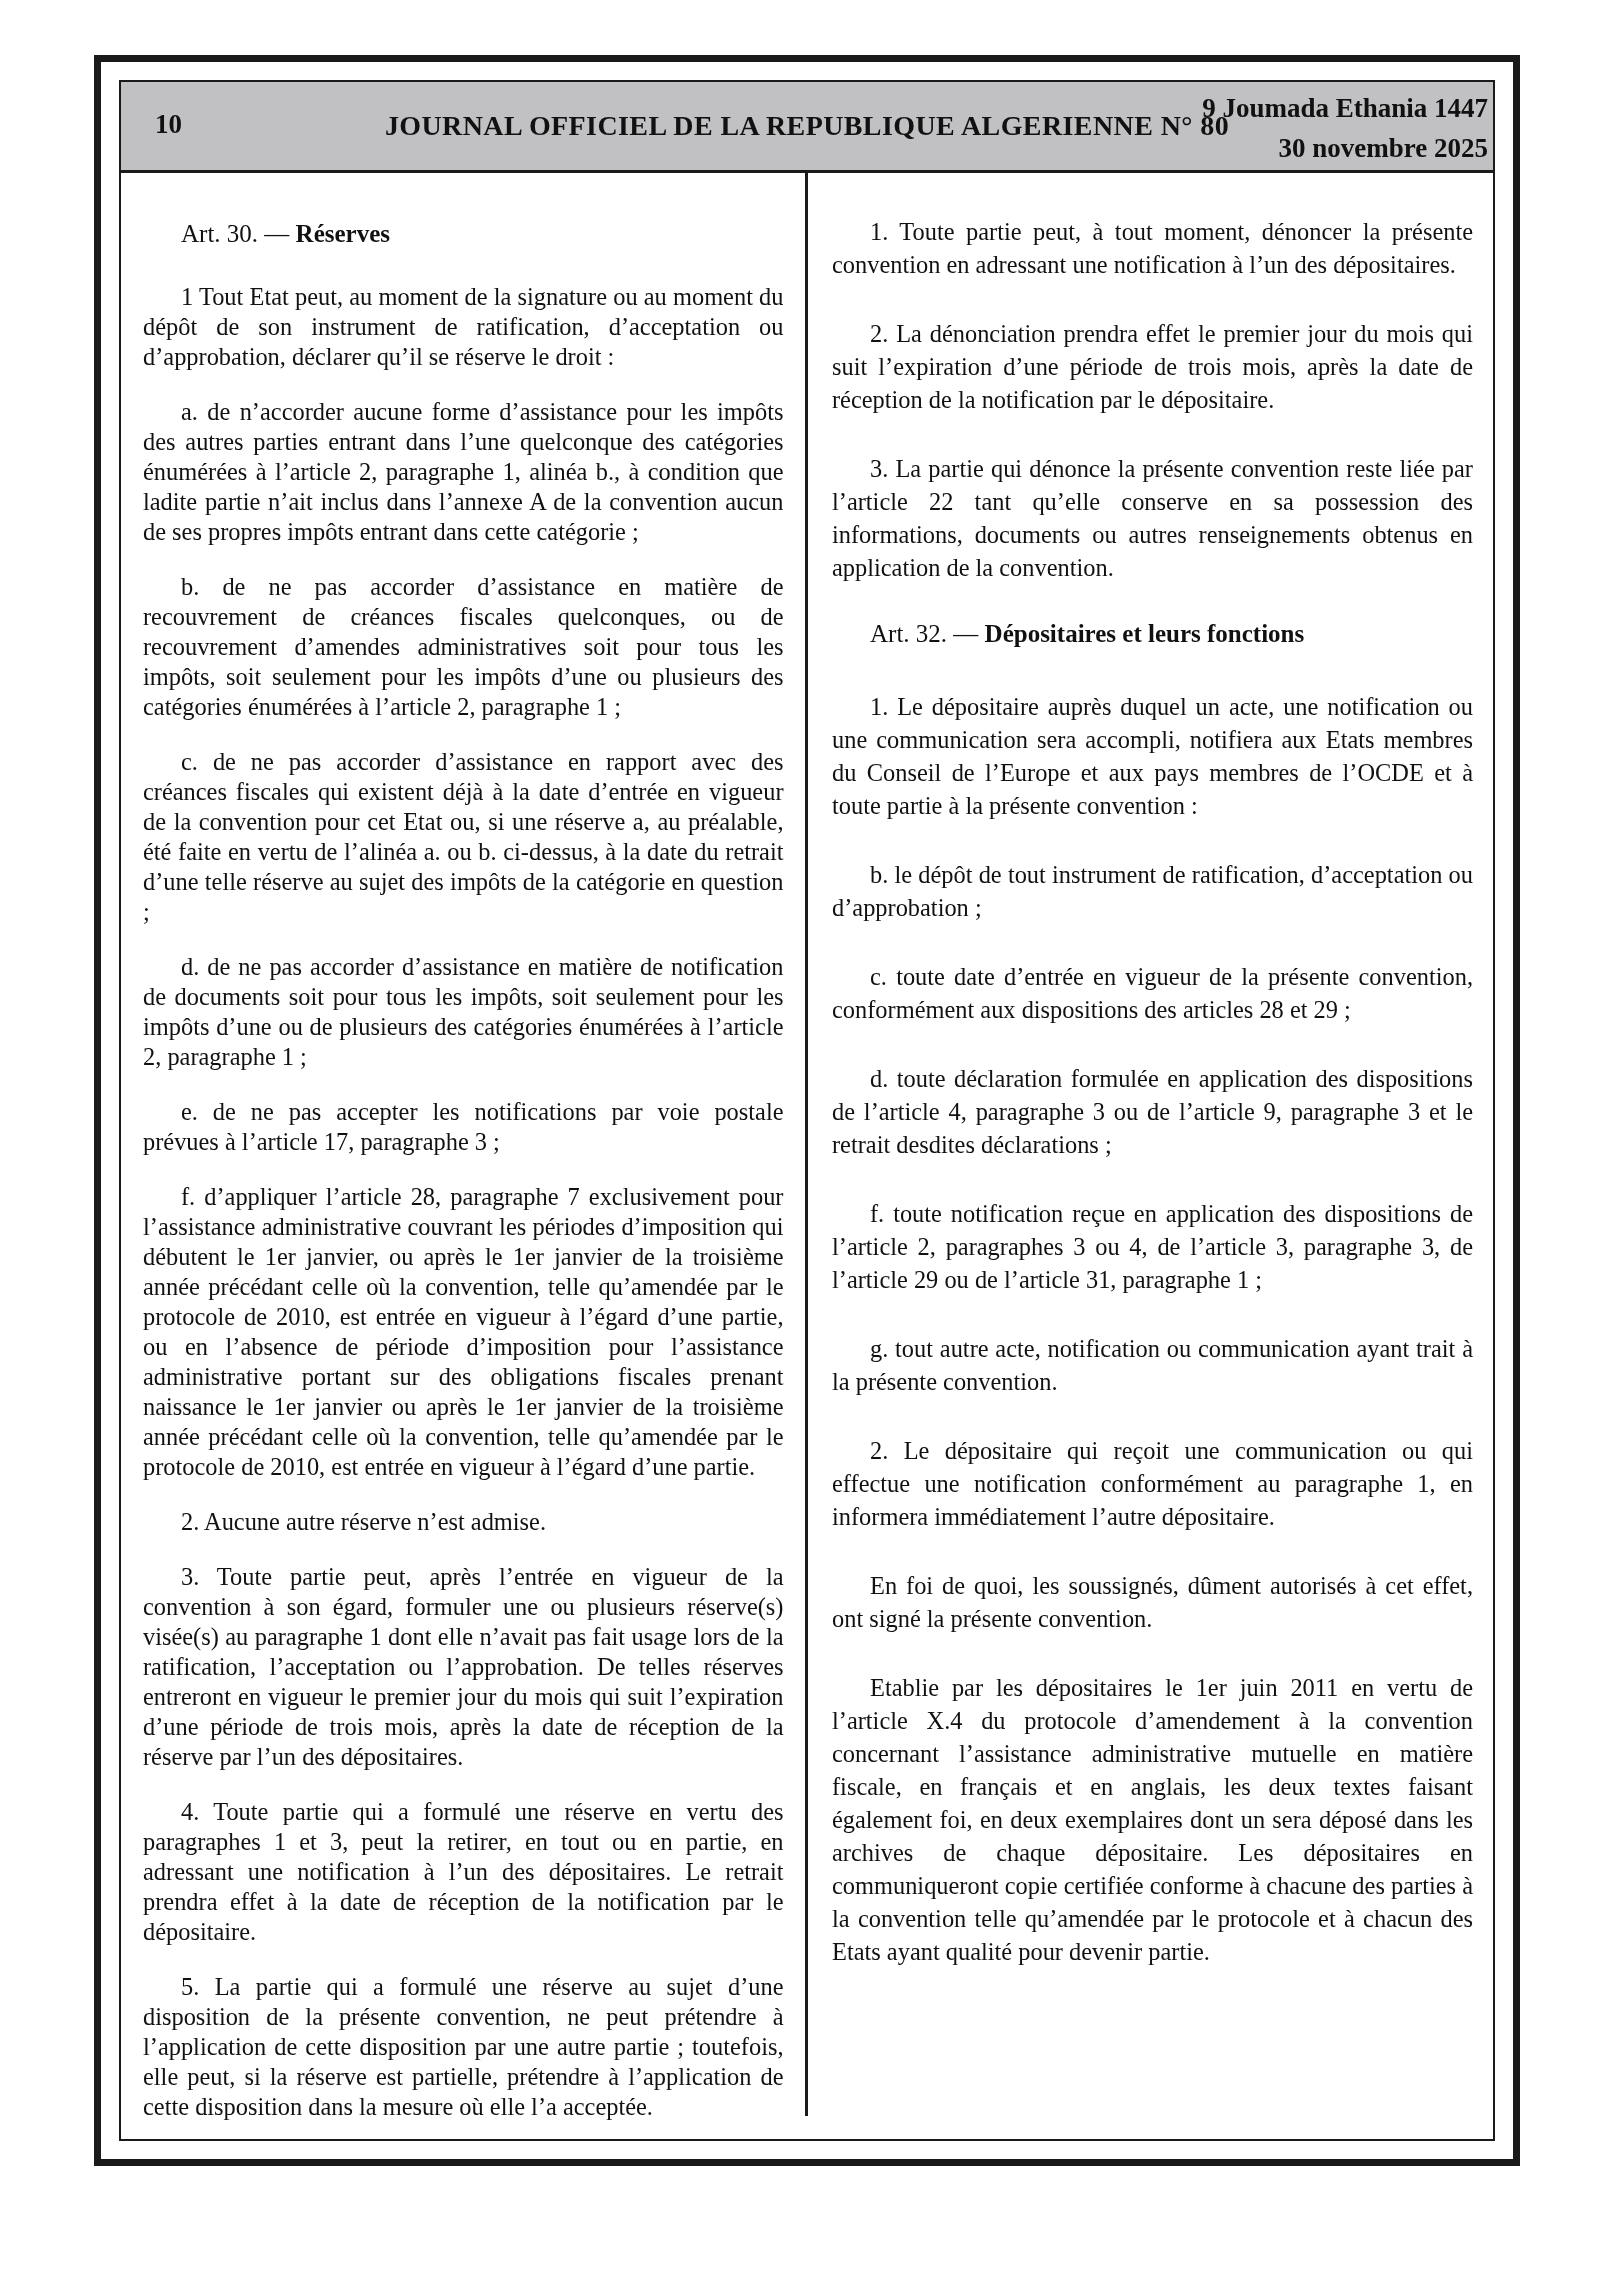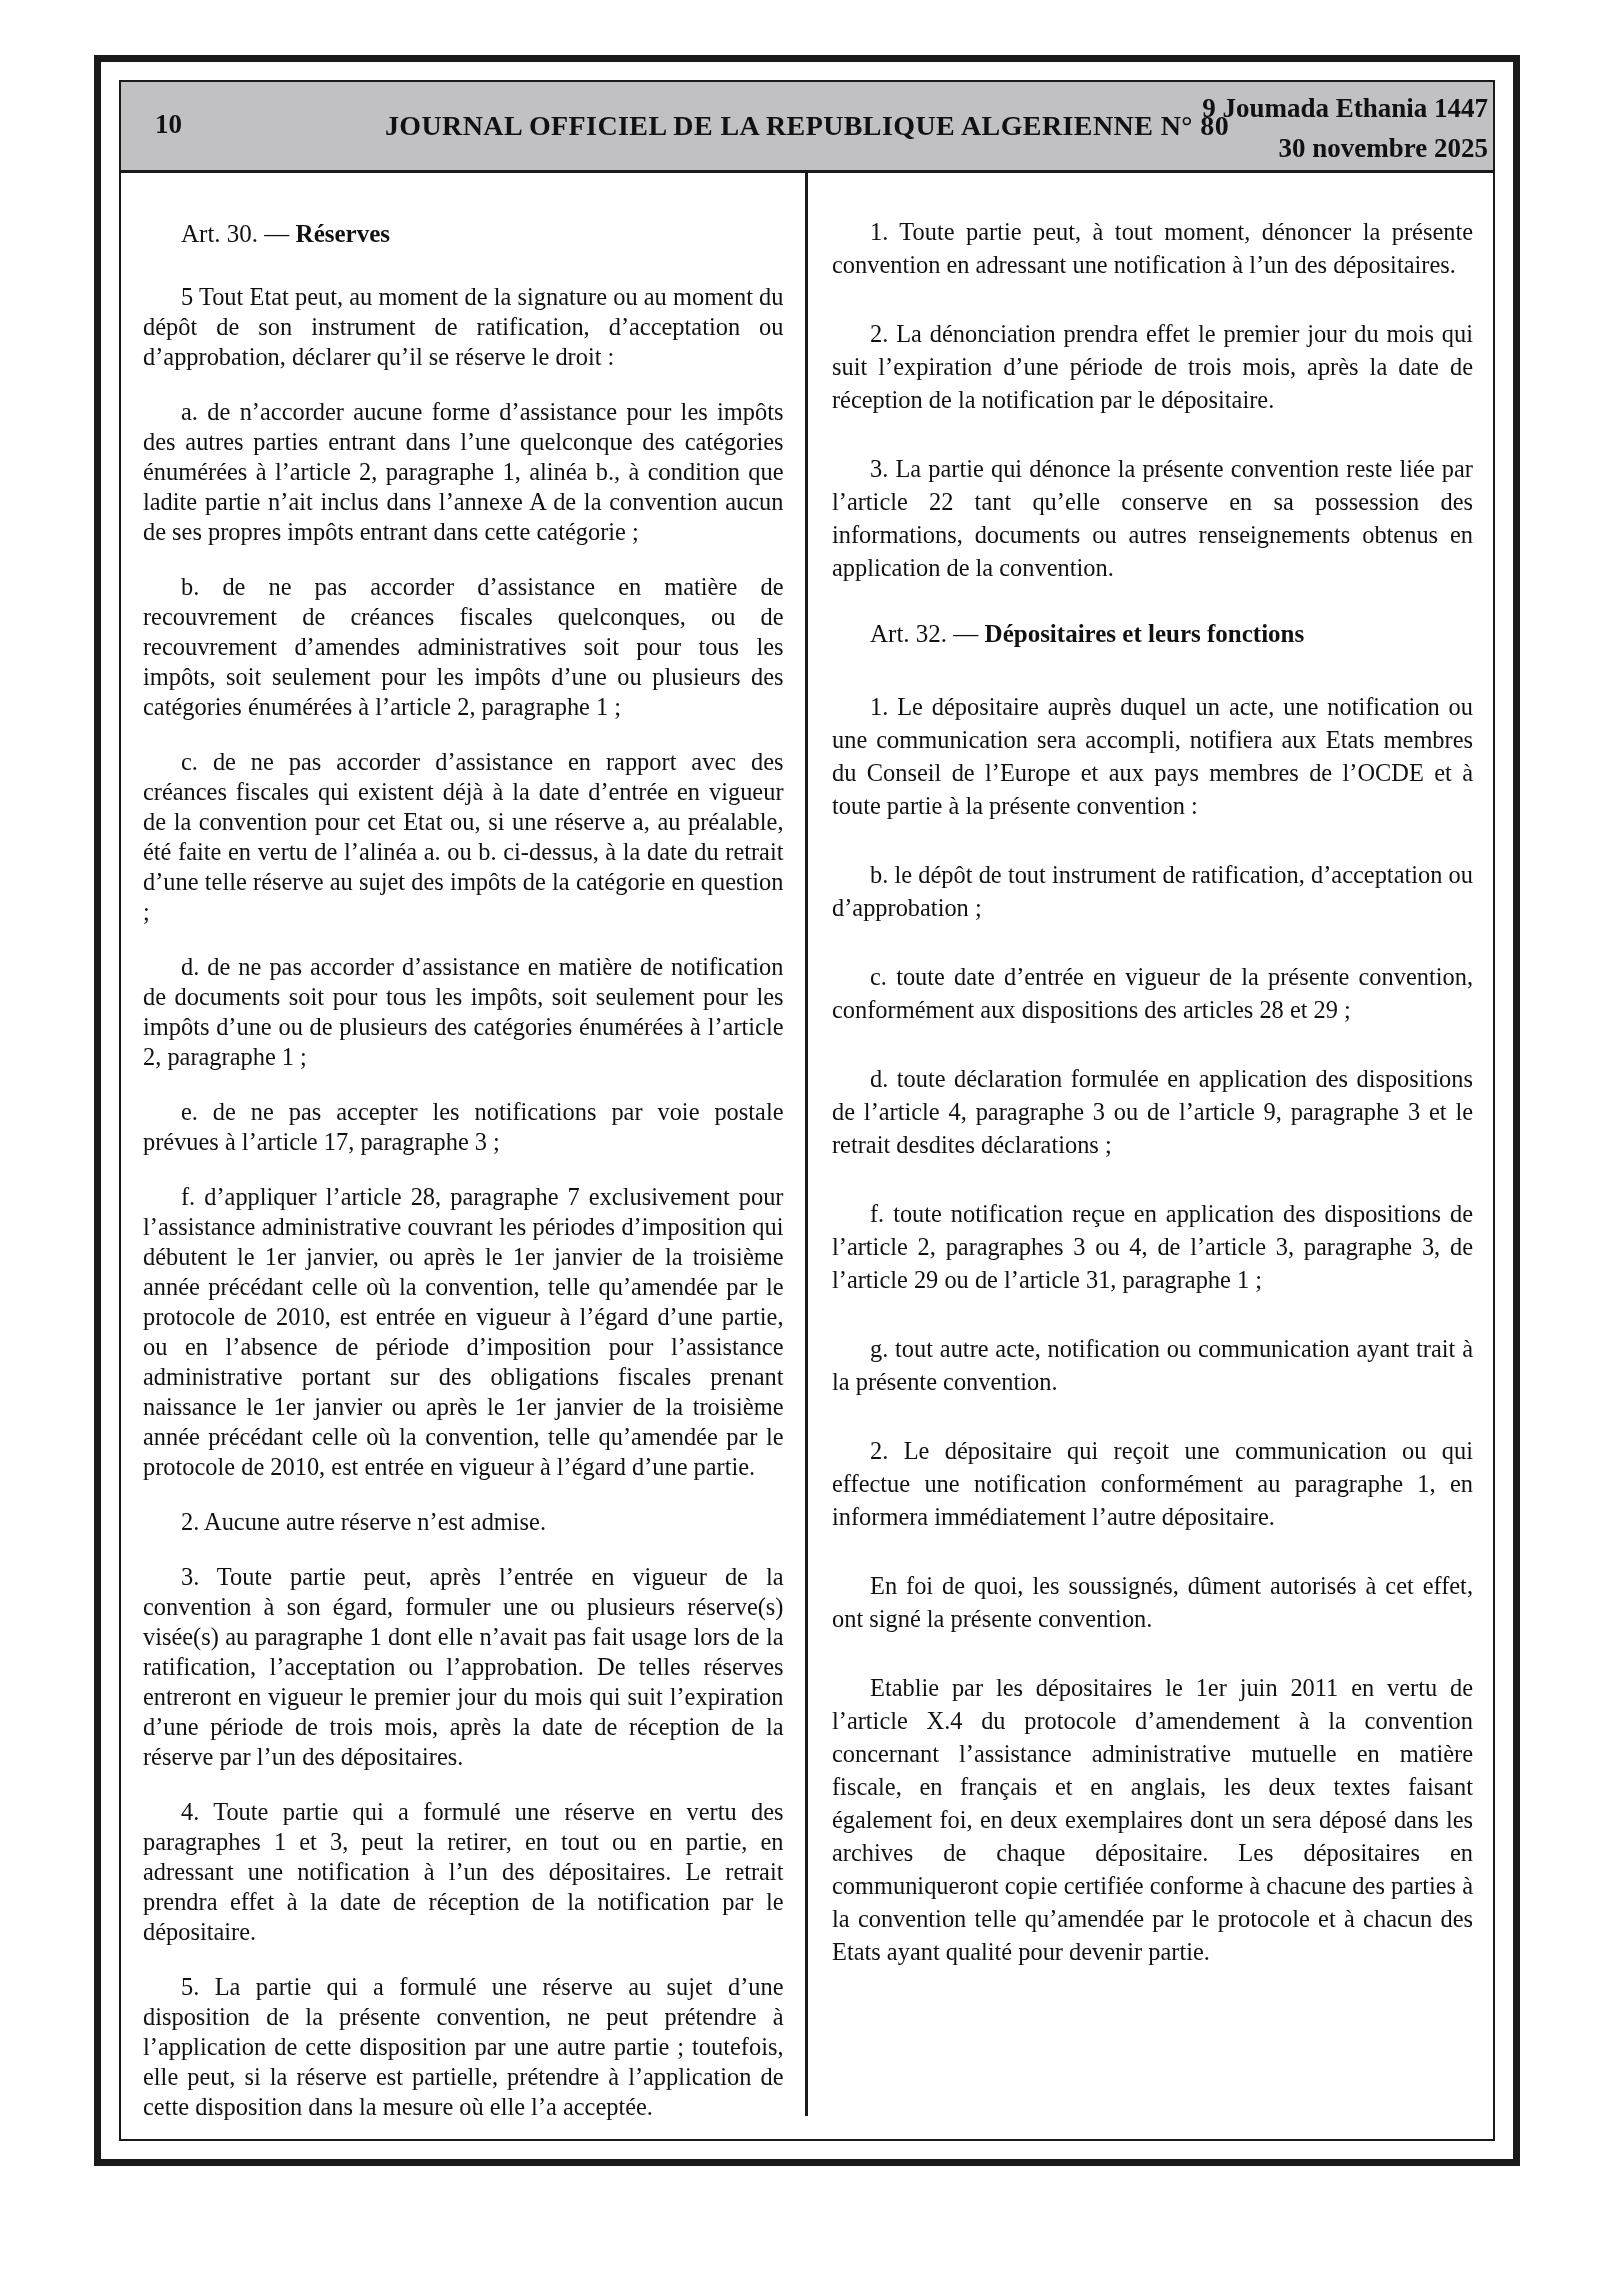--- a/index.html
+++ b/index.html
@@ -122,21 +122,21 @@
       <span class="jtitle">JOURNAL OFFICIEL DE LA REPUBLIQUE ALGERIENNE N° 80</span>
       <span class="dates">
         <span>9 Joumada Ethania 1447</span><br>
         <span>30 novembre 2025</span>
       </span>
     </div>
 
     <div class="bodyarea">
       <div class="col leftcol" id="col-left">
           <p class="heading"><span>Art. 30. — </span><b>Réserves</b></p>
-          <p class="para">5 Tout Etat peut, au moment de la signature ou au moment du dépôt de son instrument de ratification, d’acceptation ou d’approbation, déclarer qu’il se réserve le droit :</p>
+          <p class="para">1 Tout Etat peut, au moment de la signature ou au moment du dépôt de son instrument de ratification, d’acceptation ou d’approbation, déclarer qu’il se réserve le droit :</p>
           <p class="para">a. de n’accorder aucune forme d’assistance pour les impôts des autres parties entrant dans l’une quelconque des catégories énumérées à l’article 2, paragraphe 1, alinéa b., à condition que ladite partie n’ait inclus dans l’annexe A de la convention aucun de ses propres impôts entrant dans cette catégorie ;</p>
           <p class="para">b. de ne pas accorder d’assistance en matière de recouvrement de créances fiscales quelconques, ou de recouvrement d’amendes administratives soit pour tous les impôts, soit seulement pour les impôts d’une ou plusieurs des catégories énumérées à l’article 2, paragraphe 1 ;</p>
           <p class="para">c. de ne pas accorder d’assistance en rapport avec des créances fiscales qui existent déjà à la date d’entrée en vigueur de la convention pour cet Etat ou, si une réserve a, au préalable, été faite en vertu de l’alinéa a. ou b. ci-dessus, à la date du retrait d’une telle réserve au sujet des impôts de la catégorie en question ;</p>
           <p class="para">d. de ne pas accorder d’assistance en matière de notification de documents soit pour tous les impôts, soit seulement pour les impôts d’une ou de plusieurs des catégories énumérées à l’article 2, paragraphe 1 ;</p>
           <p class="para">e. de ne pas accepter les notifications par voie postale prévues à l’article 17, paragraphe 3 ;</p>
           <p class="para">f. d’appliquer l’article 28, paragraphe 7 exclusivement pour l’assistance administrative couvrant les périodes d’imposition qui débutent le 1er janvier, ou après le 1er janvier de la troisième année précédant celle où la convention, telle qu’amendée par le protocole de 2010, est entrée en vigueur à l’égard d’une partie, ou en l’absence de période d’imposition pour l’assistance administrative portant sur des obligations fiscales prenant naissance le 1er janvier ou après le 1er janvier de la troisième année précédant celle où la convention, telle qu’amendée par le protocole de 2010, est entrée en vigueur à l’égard d’une partie.</p>
           <p class="para">2. Aucune autre réserve n’est admise.</p>
           <p class="para">3. Toute partie peut, après l’entrée en vigueur de la convention à son égard, formuler une ou plusieurs réserve(s) visée(s) au paragraphe 1 dont elle n’avait pas fait usage lors de la ratification, l’acceptation ou l’approbation. De telles réserves entreront en vigueur le premier jour du mois qui suit l’expiration d’une période de trois mois, après la date de réception de la réserve par l’un des dépositaires.</p>
           <p class="para">4. Toute partie qui a formulé une réserve en vertu des paragraphes 1 et 3, peut la retirer, en tout ou en partie, en adressant une notification à l’un des dépositaires. Le retrait prendra effet à la date de réception de la notification par le dépositaire.</p>
           <p class="para">5. La partie qui a formulé une réserve au sujet d’une disposition de la présente convention, ne peut prétendre à l’application de cette disposition par une autre partie ; toutefois, elle peut, si la réserve est partielle, prétendre à l’application de cette disposition dans la mesure où elle l’a acceptée.</p>

